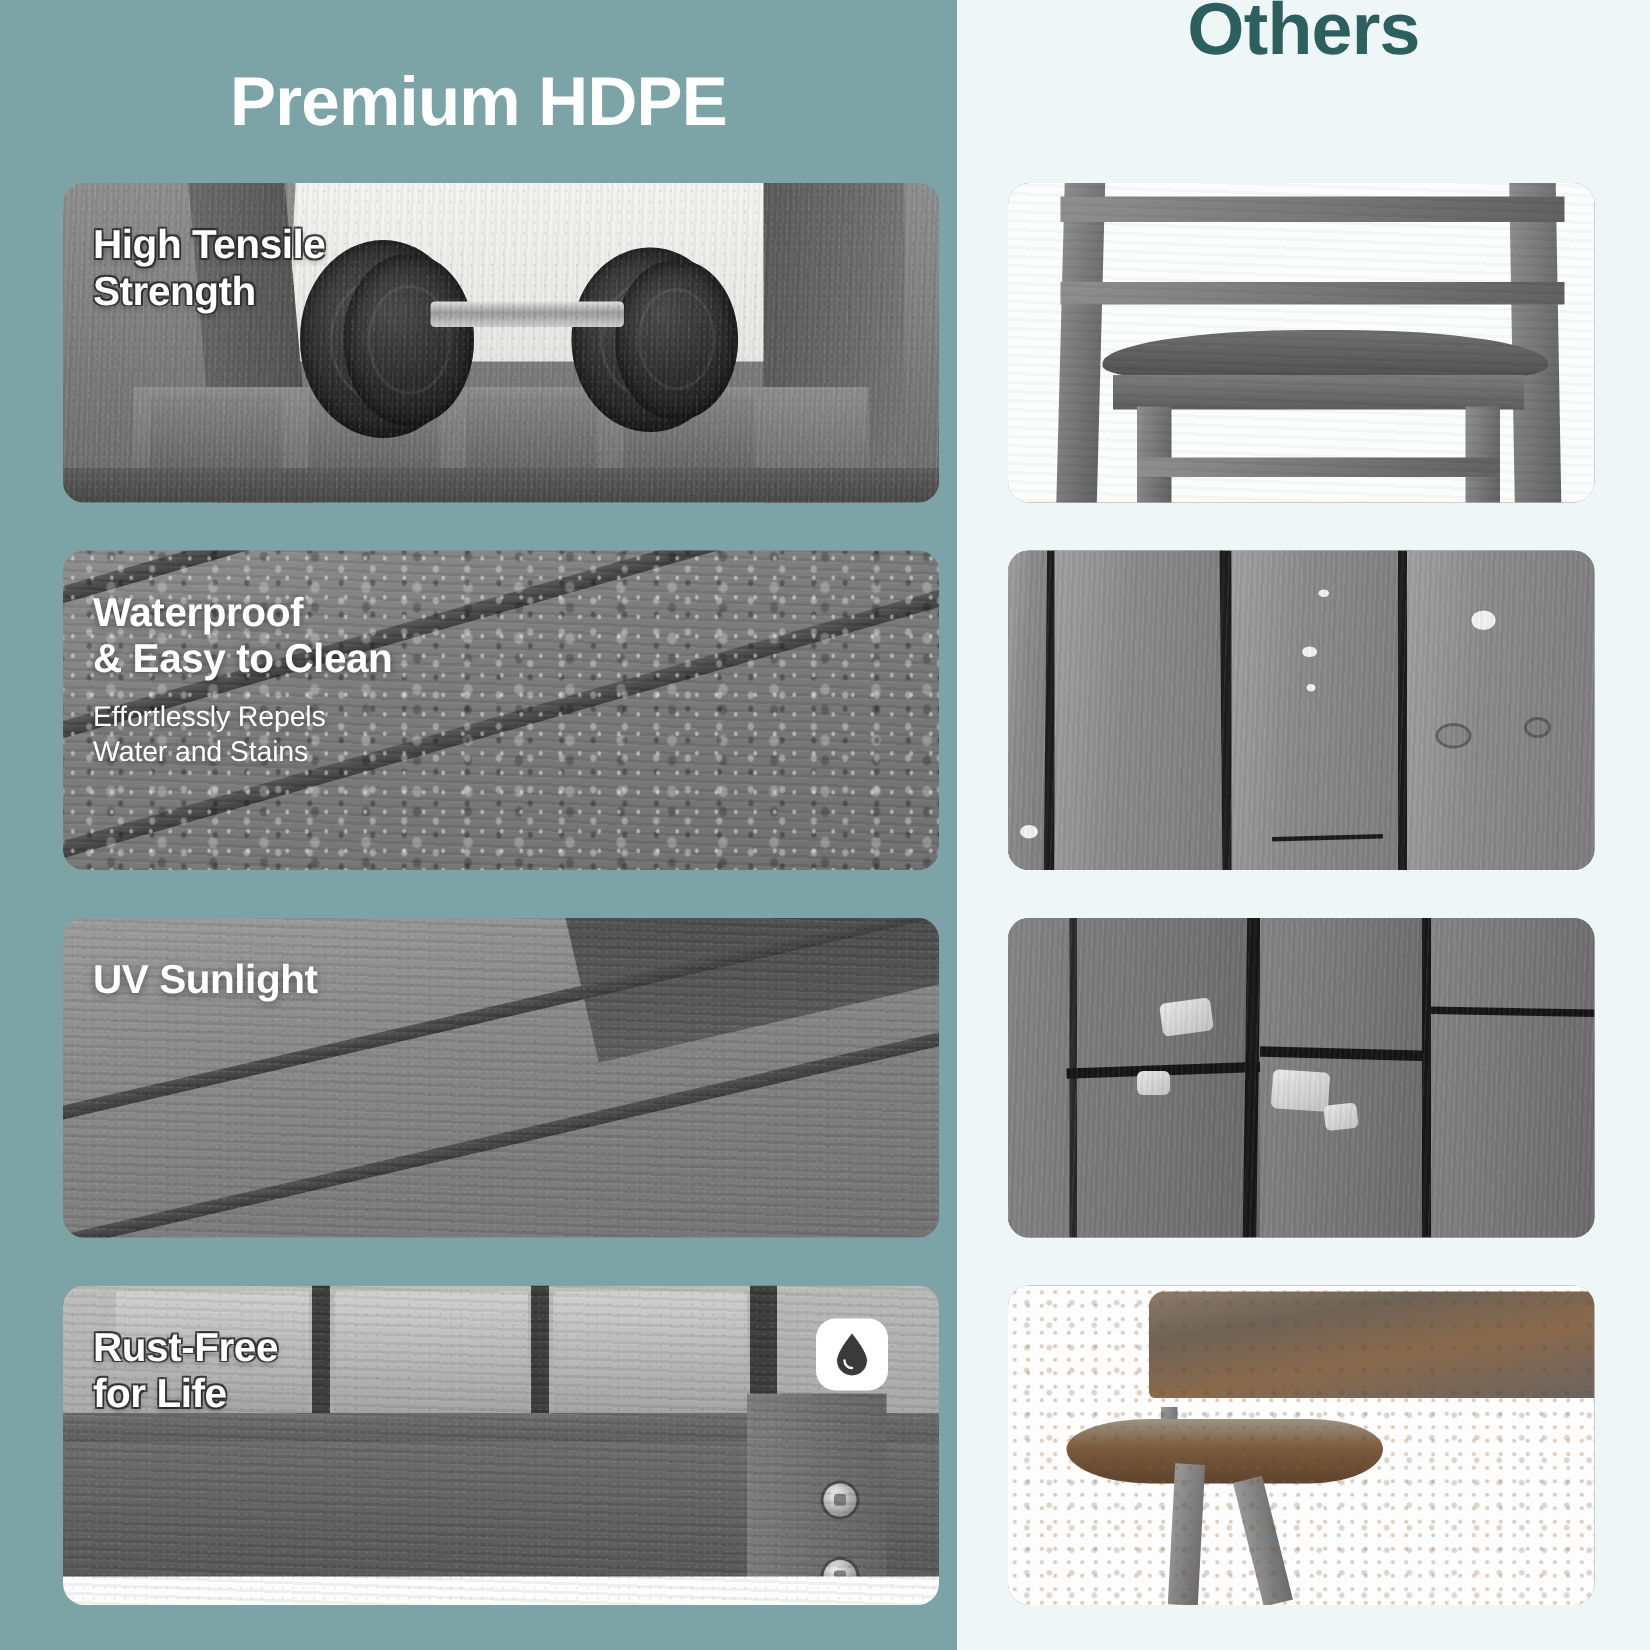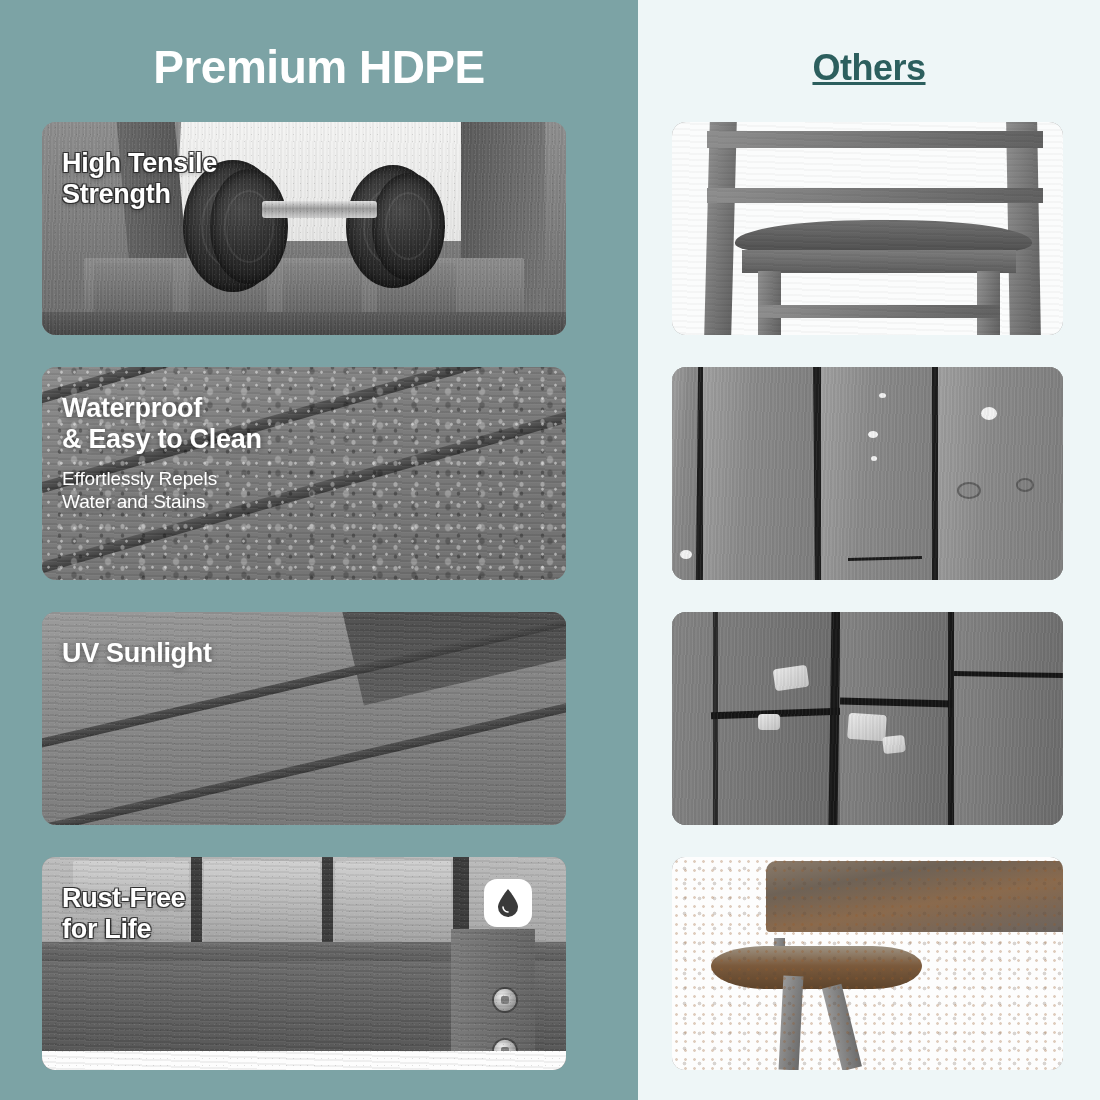--- a/index.html
+++ b/index.html
@@ -42,43 +42,41 @@
     letter-spacing: -0.5px;
   }
   .col-left .col-header {
     color: #ffffff;
     font-size: 46px;
     line-height: 46px;
     padding-top: 44px;
   }
   .col-right .col-header {
     color: #2c5f5e;
-    font-size: 36px;
+    font-size: 49px;
     line-height: 40px;
-    padding-top: 48px;
-    text-decoration: underline;
   }
 
   
   .stack {
     position: absolute;
     top: 122px;
   }
-  .stack-left  { left: 42px;  width: 524px; }
+  .stack-left  { left: 42px;  width: 584px; }
   .stack-right { left: 34px;  width: 391px; }
 
   .card {
     position: relative;
     border-radius: 14px;
     overflow: hidden;
     background: #8a8a8a;
   }
   .stack-left .card  { height: 213px; margin-bottom: 32px; }
   .stack-right .card { height: 213px; margin-bottom: 32px; }
-  .card:last-child { margin-bottom: 0; border-radius: 13px; }
+  .card:last-child { margin-bottom: 0; }
 
   
   .photo { position: absolute; inset: 0; }
 
   
   .grain {
     position: absolute; inset: 0;
     background-image:
       repeating-linear-gradient(92deg,
         rgba(255,255,255,0.07) 0px, rgba(255,255,255,0.07) 1px,

